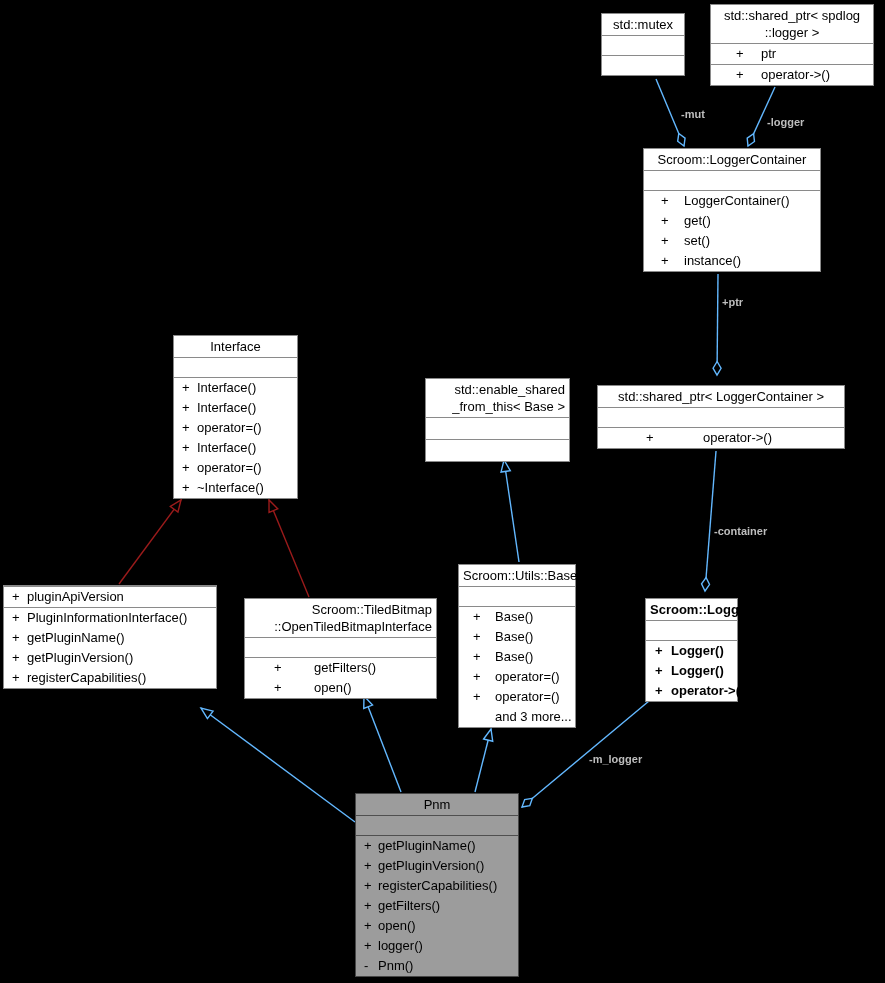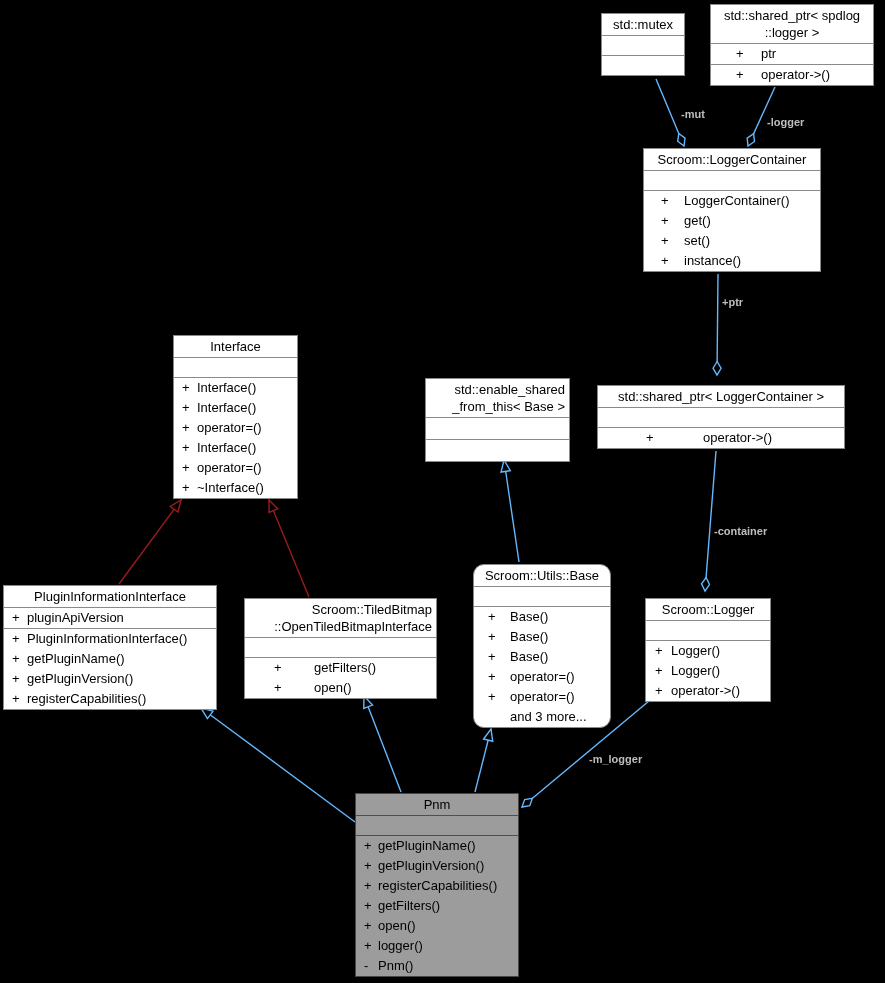--- a/index.html
+++ b/index.html
@@ -169,21 +169,20 @@
     <div class="uml-sec"></div>
     <div class="uml-sec">
       <div class="row">
           <span class="sg">+</span>
           <span class="lb">operator-&gt;()</span>
         </div>
     </div>
   </div>
 
   <div class="uml-box" style="left:3px;top:585px;width:214px;--pl:8px;--sw:15px;">
-    <div class="uml-title">PluginInformationInterface</div>
     <div class="uml-sec">
       <div class="row">
           <span class="sg">+</span>
           <span class="lb">pluginApiVersion</span>
         </div>
     </div>
     <div class="uml-sec">
       <div class="row">
           <span class="sg">+</span>
           <span class="lb">PluginInformationInterface()</span>
@@ -214,21 +213,21 @@
           <span class="sg">+</span>
           <span class="lb">getFilters()</span>
         </div>
       <div class="row">
           <span class="sg">+</span>
           <span class="lb">open()</span>
         </div>
     </div>
   </div>
 
-  <div class="uml-box" style="left:473px;top:564px;width:138px;border-radius:11px;--pl:14px;--sw:22px;">
+  <div class="uml-box" style="left:458px;top:564px;width:118px;--pl:14px;--sw:22px;">
     <div class="uml-title">Scroom::Utils::Base</div>
     <div class="uml-sec"></div>
     <div class="uml-sec">
       <div class="row">
           <span class="sg">+</span>
           <span class="lb">Base()</span>
         </div>
       <div class="row">
           <span class="sg">+</span>
           <span class="lb">Base()</span>
@@ -245,21 +244,21 @@
           <span class="sg">+</span>
           <span class="lb">operator=()</span>
         </div>
       <div class="row">
           <span class="sg"></span>
           <span class="lb">and 3 more...</span>
         </div>
     </div>
   </div>
 
-  <div class="uml-box" style="left:645px;top:598px;width:126px;--pl:9px;--sw:16px;">
+  <div class="uml-box" style="left:645px;top:598px;width:93px;font-weight:bold;--pl:9px;--sw:16px;">
     <div class="uml-title">Scroom::Logger</div>
     <div class="uml-sec"></div>
     <div class="uml-sec">
       <div class="row">
           <span class="sg">+</span>
           <span class="lb">Logger()</span>
         </div>
       <div class="row">
           <span class="sg">+</span>
           <span class="lb">Logger()</span>

